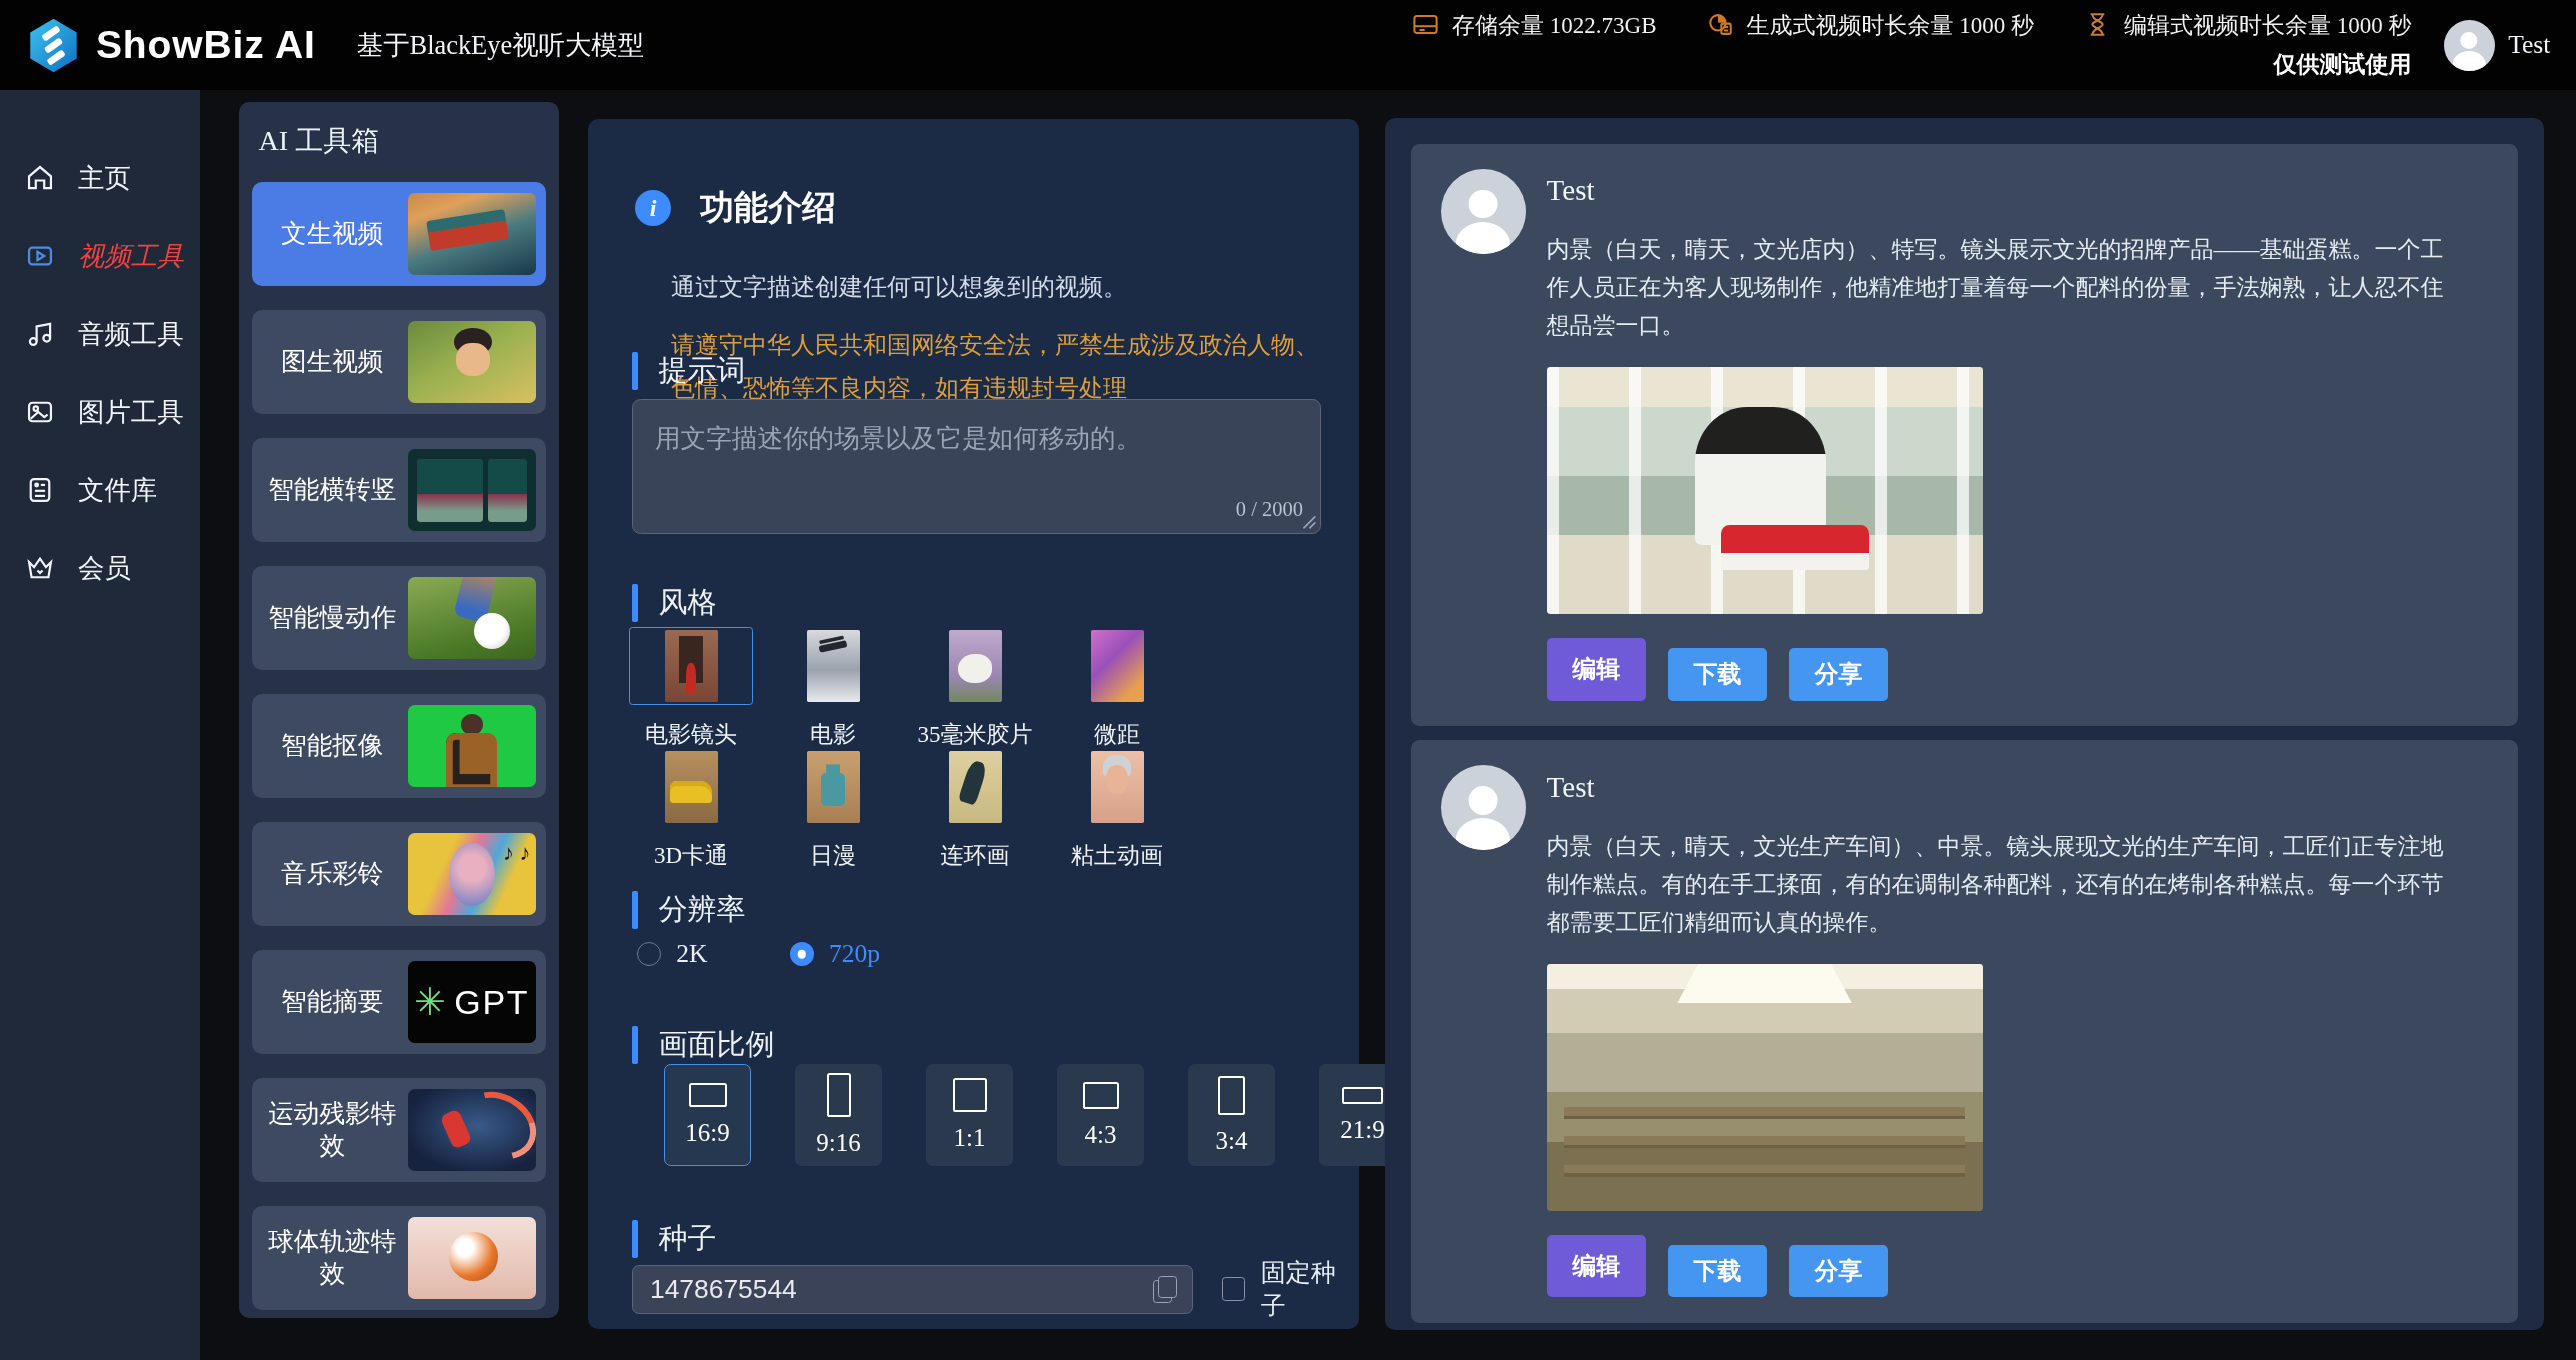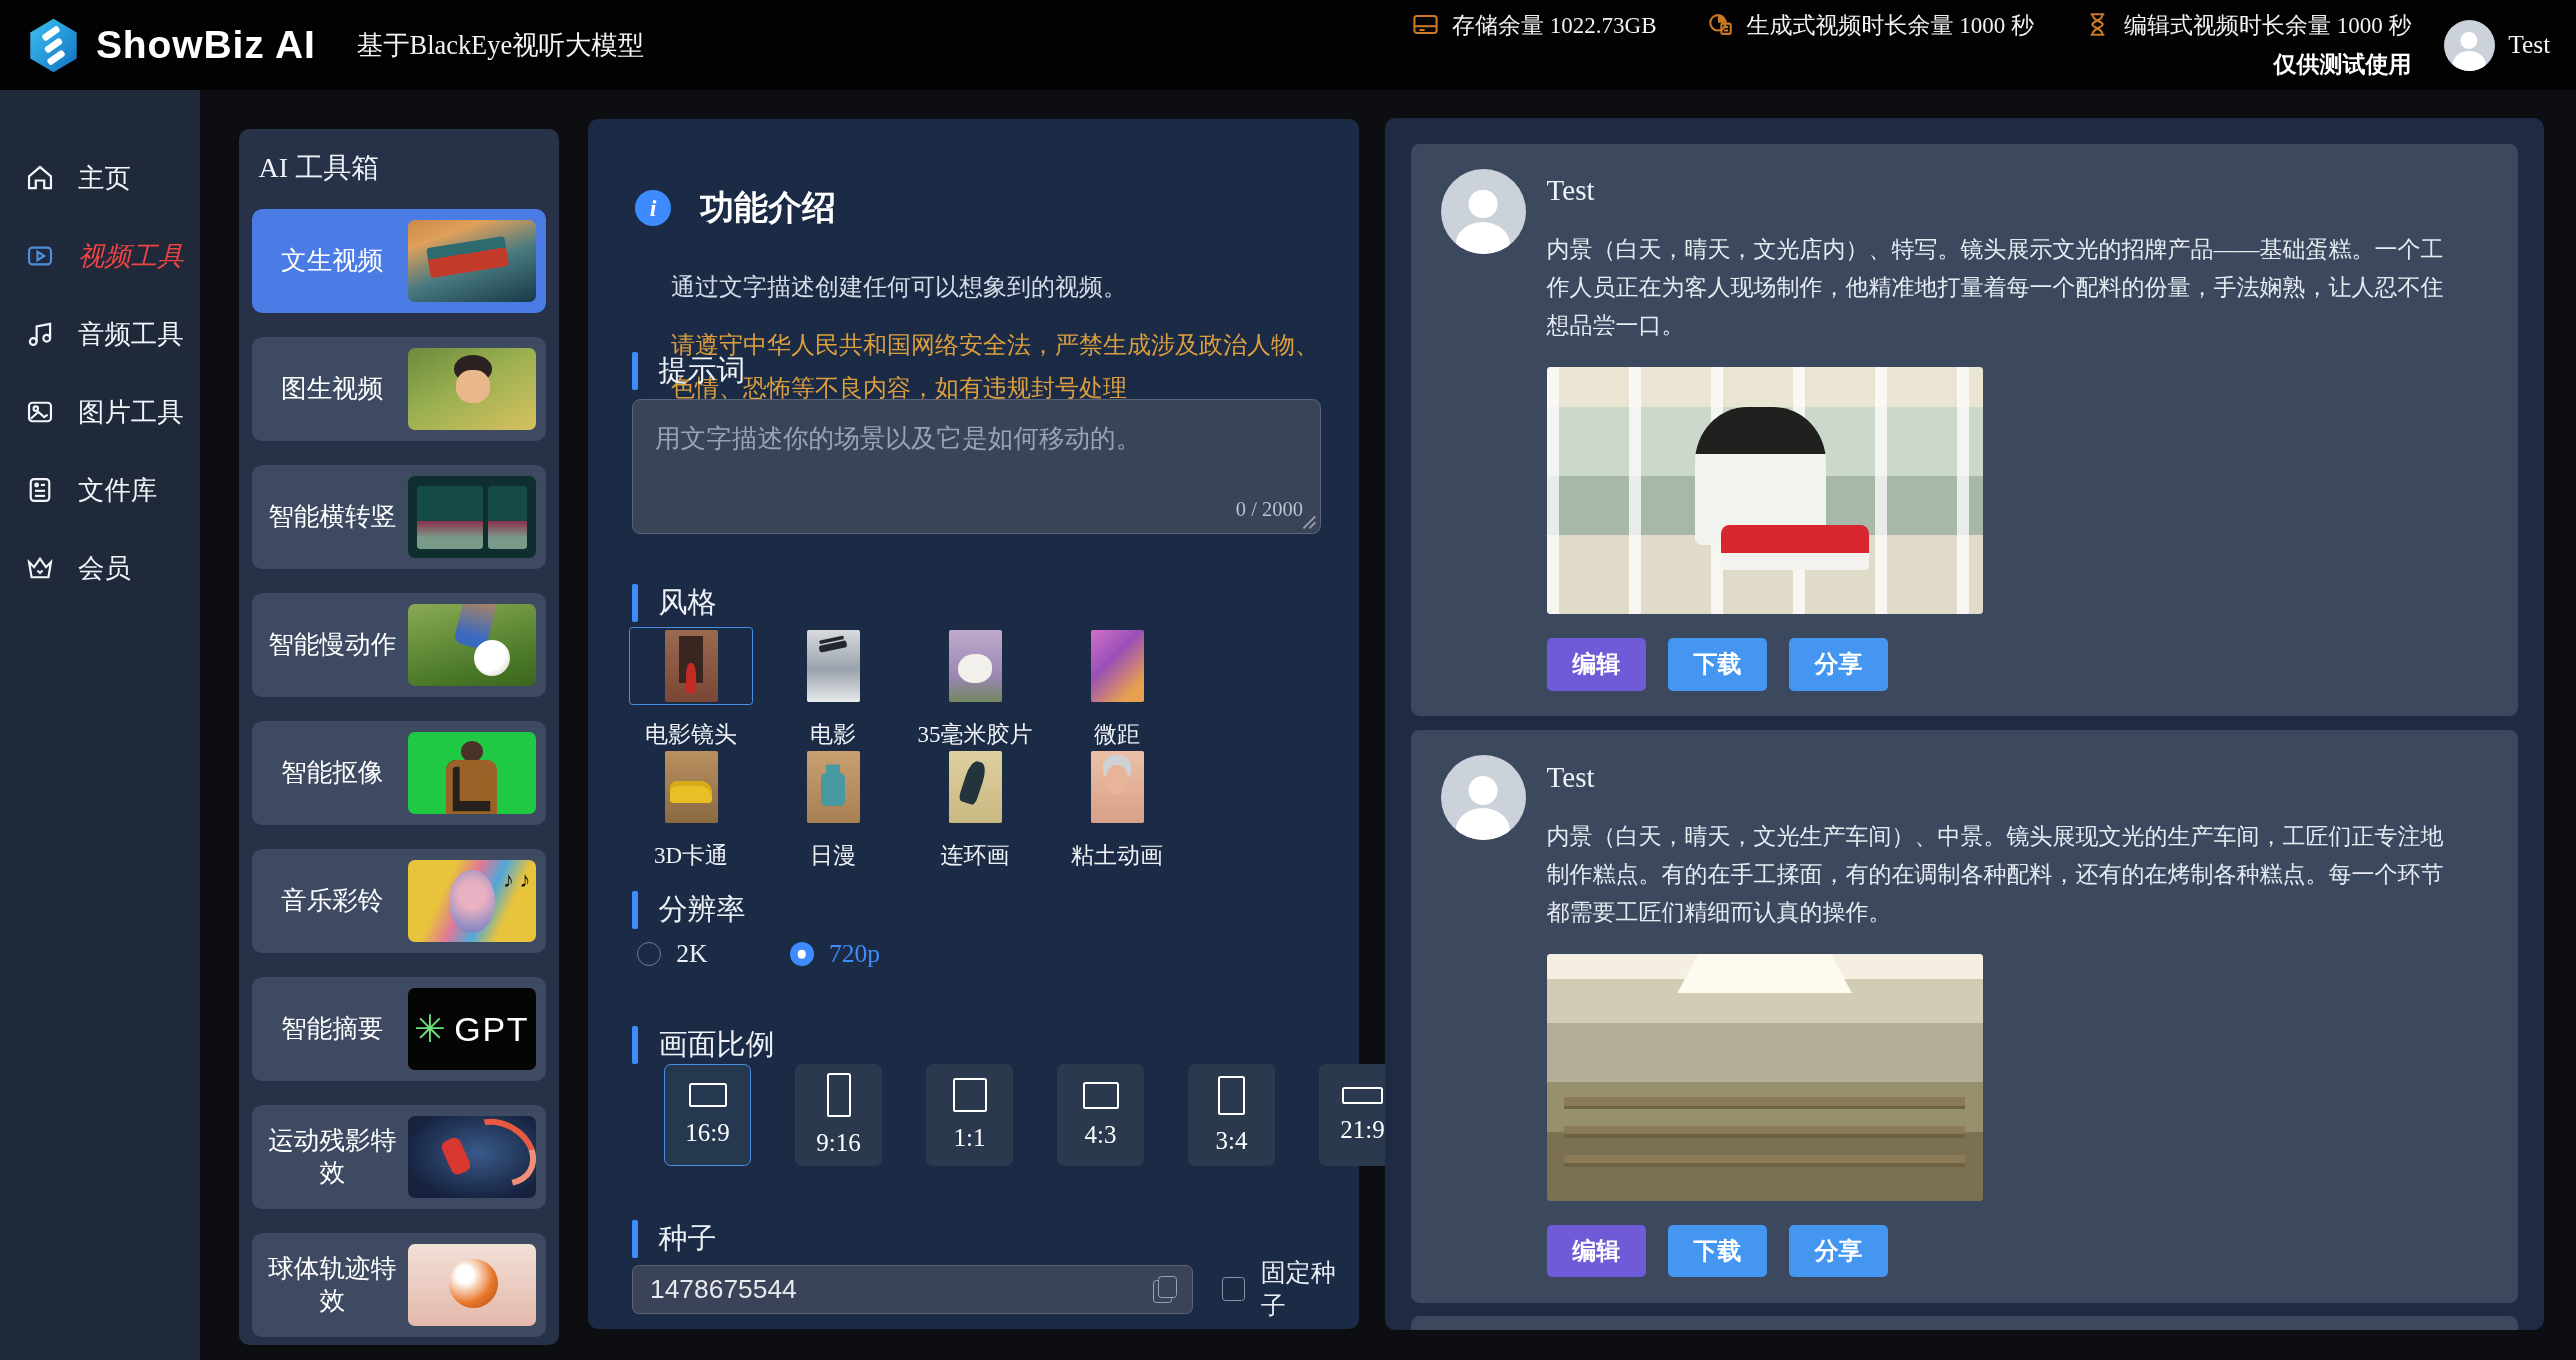--- a/index.html
+++ b/index.html
@@ -50,21 +50,21 @@
   .nav-item {
     height:78px; display:flex; align-items:center; gap:22px; padding-left:24px;
     color:#f2f5fa; font-size:26.4px; cursor:pointer;
   }
   .nav-item svg { width:32px; height:32px; stroke:#f2f5fa; }
   .nav-item.active { color:#ef4444;font-style:italic; }
   .nav-item.active svg { stroke:#4d8ede; }
 
   
   .panel { position:absolute; border-radius:10.2px; }
-  .toolbox { left:239px; top:129px; width:320px; height:1216px; background:#273147; padding:15.3px 12.8px 0 12.8px; overflow:hidden; }
+  .toolbox { left:239px; top:102px; width:320px; height:1216px; background:#273147; padding:15.3px 12.8px 0 12.8px; overflow:hidden; }
   .editor  { left:588px; top:119px; width:771px; height:1210px; background:#1c2b45; }
   .results { left:1385px; top:118px; width:1159px; height:1212px; background:#1e2b42; padding:25.6px; overflow:hidden; }
 
   
   .toolbox-title { font-size:28px; color:#eef2f8; margin:5.1px 0 22px 6.8px; }
   .tool-card {
     width:294px; height:104px; background:#3d4a61; border-radius:10.2px;
     display:flex; align-items:center; margin-bottom:24px; cursor:pointer; padding:0 10.2px 0 5.1px;
   }
   .tool-card.active { background:#4b7be5; }
@@ -226,21 +226,21 @@
   .img-workshop { background:
       linear-gradient(#f4efe0 0 10%, #d2ccb4 10% 28%, #b3ae96 28% 52%, #96906f 52% 72%, #7b7052 72% 100%); }
   .img-workshop::before { content:""; position:absolute; left:30%; top:0; width:40%; height:16%;
     background:#fdfbef; clip-path:polygon(12% 0,88% 0,100% 100%,0 100%); }
   .img-workshop::after { content:""; position:absolute; left:4%; top:58%; width:92%; height:34%;
     background:repeating-linear-gradient(#8a7a58 0 8.5px, #6e6244 8.5px 12px, transparent 12px 29px); }
   .card-actions { display:flex; gap:22px; margin-top:24px; }
   .btn { border:none; border-radius:5.1px; padding:10.2px 25.6px; font-size:24px; font-weight:bold; color:#ffffff;
     cursor:pointer; font-family:"Liberation Sans","DejaVu Sans",sans-serif; }
   .btn-edit { background:#6f5bd8; }
-  .btn-blue { background:#4596f0; }
+  .btn-blue { background:#4596f0;margin-top:10px; }
   .card-clip { height:126px; overflow:hidden; margin-bottom:0; padding-top:15.3px; }
   .card-clip .card-user { margin-top:0; font-size:27px; }
 </style>
 </head>
 <body>
 
 <header class="header">
   <svg class="logo-mark" viewBox="0 0 64 64">
     <defs>
         <linearGradient id="lg" x1="0" y1="0" x2="1" y2="1">

